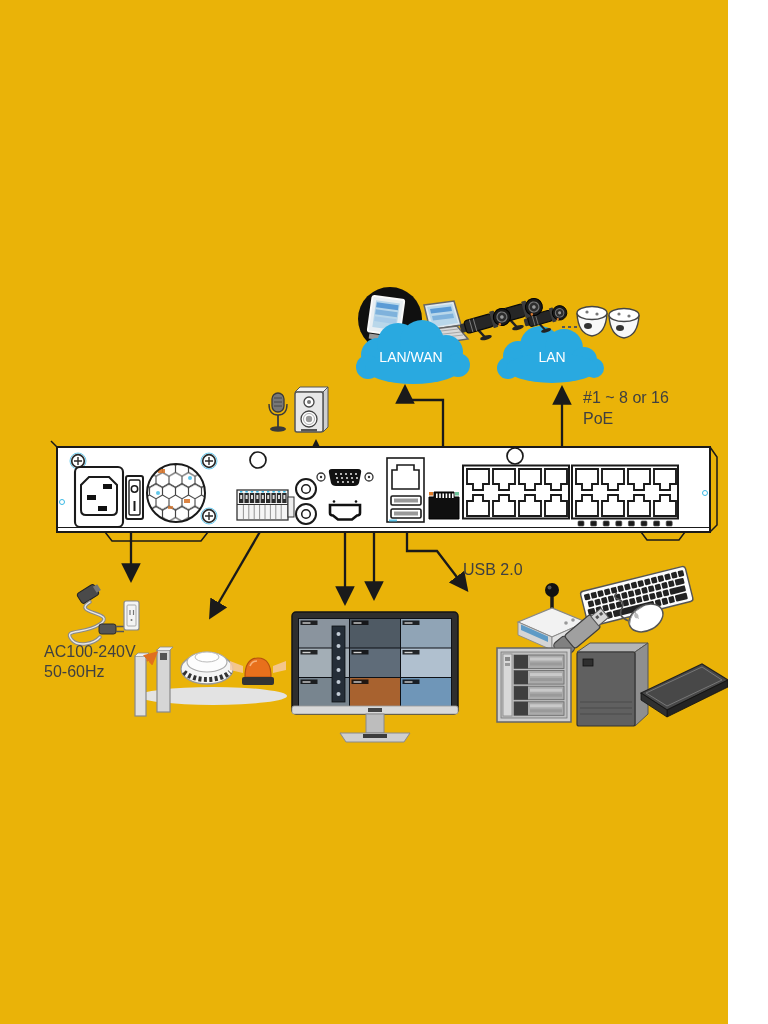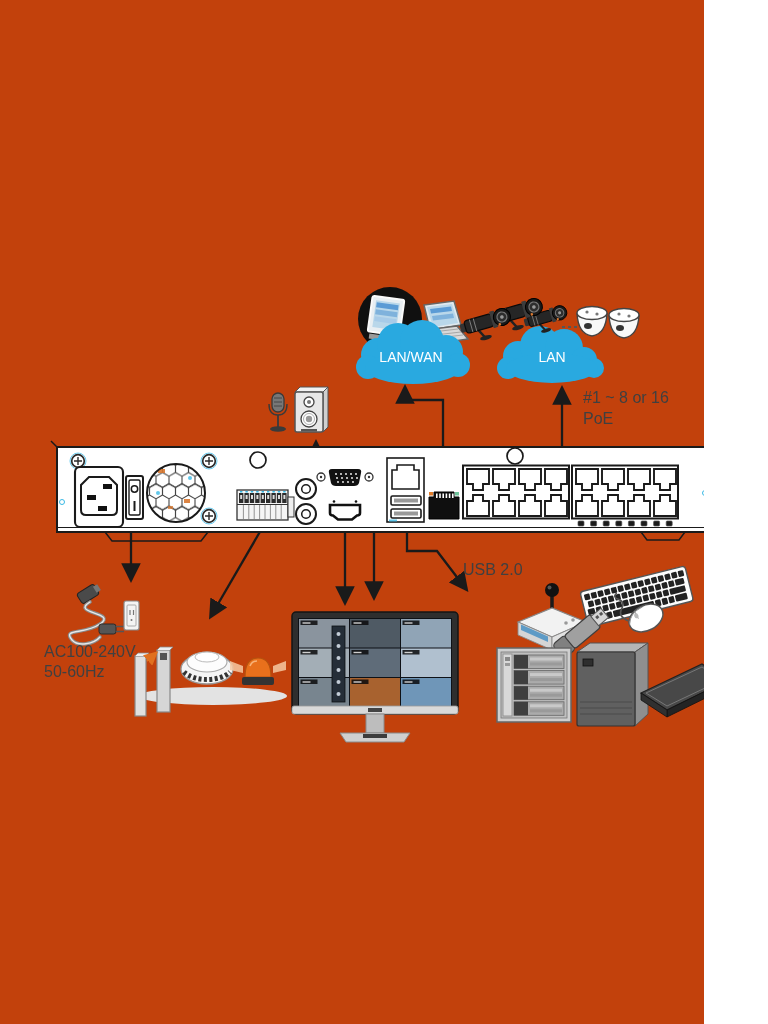--- a/index.html
+++ b/index.html
@@ -1,17 +1,17 @@
 <!DOCTYPE html>
 <html><head>
 <meta charset="utf-8">
 <style>
   html,body{margin:0;padding:0;background:#ffffff;}
-  .page{position:relative;width:704px;height:1024px;background:#c2410c;overflow:hidden;
-        font-family:"Liberation Sans","DejaVu Sans",sans-serif;}
+  .page{position:relative;width:704px;height:1024px;background:#eab308;overflow:hidden;
+        font-family:"Liberation Sans","DejaVu Sans",sans-serif;padding-left:24px;}
   svg{position:absolute;left:0;top:0;}
   text{font-family:"Liberation Sans","DejaVu Sans",sans-serif;}
   .note{fill:#404040;font-size:16px;}
   .cloud-label{fill:#ffffff;font-size:14px;}
 </style>
 </head>
 <body>
 
 <div class="page">
 <svg width="768" height="1024" viewBox="0 0 768 1024">

